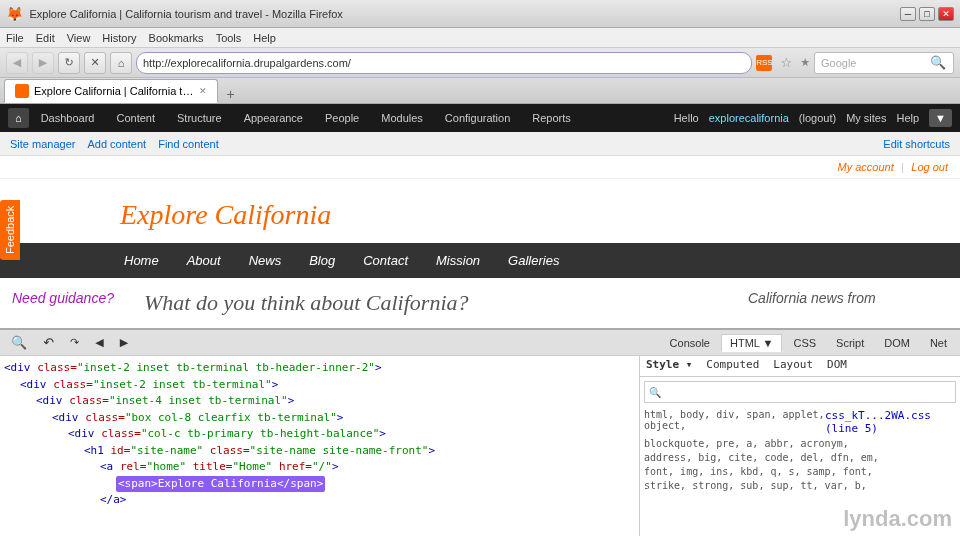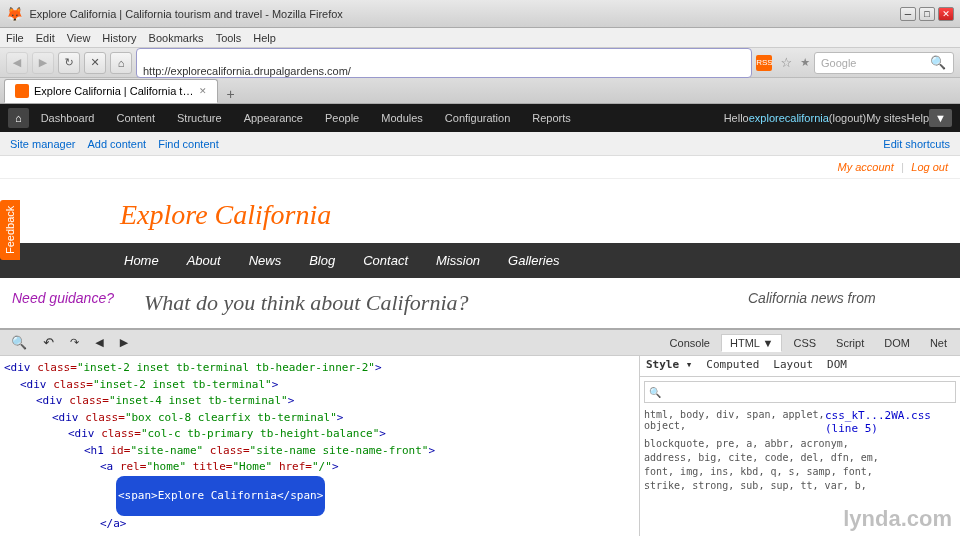--- a/index.html
+++ b/index.html
@@ -34,21 +34,21 @@
       background: linear-gradient(to bottom, #e8e8e8, #d5d5d5);
       border-bottom: 1px solid #bbb;
       padding: 3px 6px;
       display: flex;
       align-items: center;
       height: 30px;
       gap: 4px;
     }
     .nav-btn { width: 22px; height: 22px; border: 1px solid #bbb; border-radius: 3px; background: linear-gradient(to bottom, #f5f5f5, #e0e0e0); display: flex; align-items: center; justify-content: center; font-size: 11px; cursor: pointer; color: #555; }
     .nav-btn.disabled { opacity: 0.4; }
-    .address-bar { flex: 1; height: 30px; border: 1px solid #9999cc; border-radius: 4px; padding: 0 6px; font-size: 11px; background: white; display: flex; align-items: flex-end; }
+    .address-bar { flex: 1; height: 22px; border: 1px solid #9999cc; border-radius: 10px; padding: 0 6px; font-size: 11px; background: white; display: flex; align-items: center; }
     .address-text { font-size: 11px; color: #333; }
     .search-bar { width: 140px; height: 22px; border: 1px solid #bbb; border-radius: 3px; padding: 0 6px; font-size: 11px; background: white; display: flex; align-items: center; justify-content: space-between; }
     .rss-icon { width: 16px; height: 16px; background: #f60; border-radius: 2px; display: flex; align-items: center; justify-content: center; color: white; font-size: 8px; margin-right: 4px; }
     .star-icon { margin-right: 4px; color: #888; font-size: 13px; }
 
     
     .tab-bar {
       background: linear-gradient(to bottom, #ddd, #ccc);
       border-bottom: 1px solid #aaa;
       display: flex;
@@ -66,21 +66,21 @@
     .drupal-admin-bar {
       background: #1a1a1a;
       height: 28px;
       display: flex;
       align-items: center;
       padding: 0 8px;
       gap: 2px;
     }
     .admin-home { color: white; background: #444; padding: 4px 7px; border-radius: 2px; font-size: 11px; cursor: pointer; }
     .admin-item { color: #ccc; padding: 4px 10px; font-size: 11px; cursor: pointer; height: 28px; display: flex; align-items: center; }
-    .admin-right { margin-left: auto; display: flex; align-items: center; gap: 0; font-size: 11px; color: #ccc; }
+    .admin-right { margin-left: auto; display: flex; align-items: center; gap: 10px; font-size: 11px; color: #ccc; }
     .admin-username { color: #7adcff; }
     .admin-link { color: #ccc; text-decoration: none; cursor: pointer; }
     .admin-dropdown { background: #555; color: white; padding: 3px 6px; font-size: 11px; cursor: pointer; border-radius: 2px; }
 
     
     .drupal-secondary-bar {
       background: #f0f0f0;
       border-bottom: 1px solid #ddd;
       height: 24px;
       display: flex;
@@ -186,21 +186,21 @@
       white-space: nowrap;
       display: flex;
       align-items: center;
     }
 
     .html-tree { line-height: 1.5; }
     .tree-indent { margin-left: 16px; }
     .tree-tag { color: #00a; }
     .tree-attr { color: #a00; }
     .tree-val { color: #080; }
-    .tree-selected { background: #1d4ed8; color: white; display: inline-block; padding: 12px 2px; border-radius: 8px; }
+    .tree-selected { background: #8b5cf6; color: white; display: inline-block; padding: 0 2px; border-radius: 2px; }
 
     .style-panel { padding: 4px; }
     .style-header { display: flex; align-items: center; gap: 2px; border-bottom: 1px solid #ccc; padding-bottom: 3px; margin-bottom: 4px; }
     .style-tab { font-size: 11px; padding: 2px 6px; cursor: pointer; color: #333; }
     .style-tab.active { font-weight: bold; }
     .style-filename { font-size: 11px; color: #00c; }
     .style-rule { font-size: 10px; color: #555; line-height: 1.4; }
 
     .devtools-search {
       background: white;

